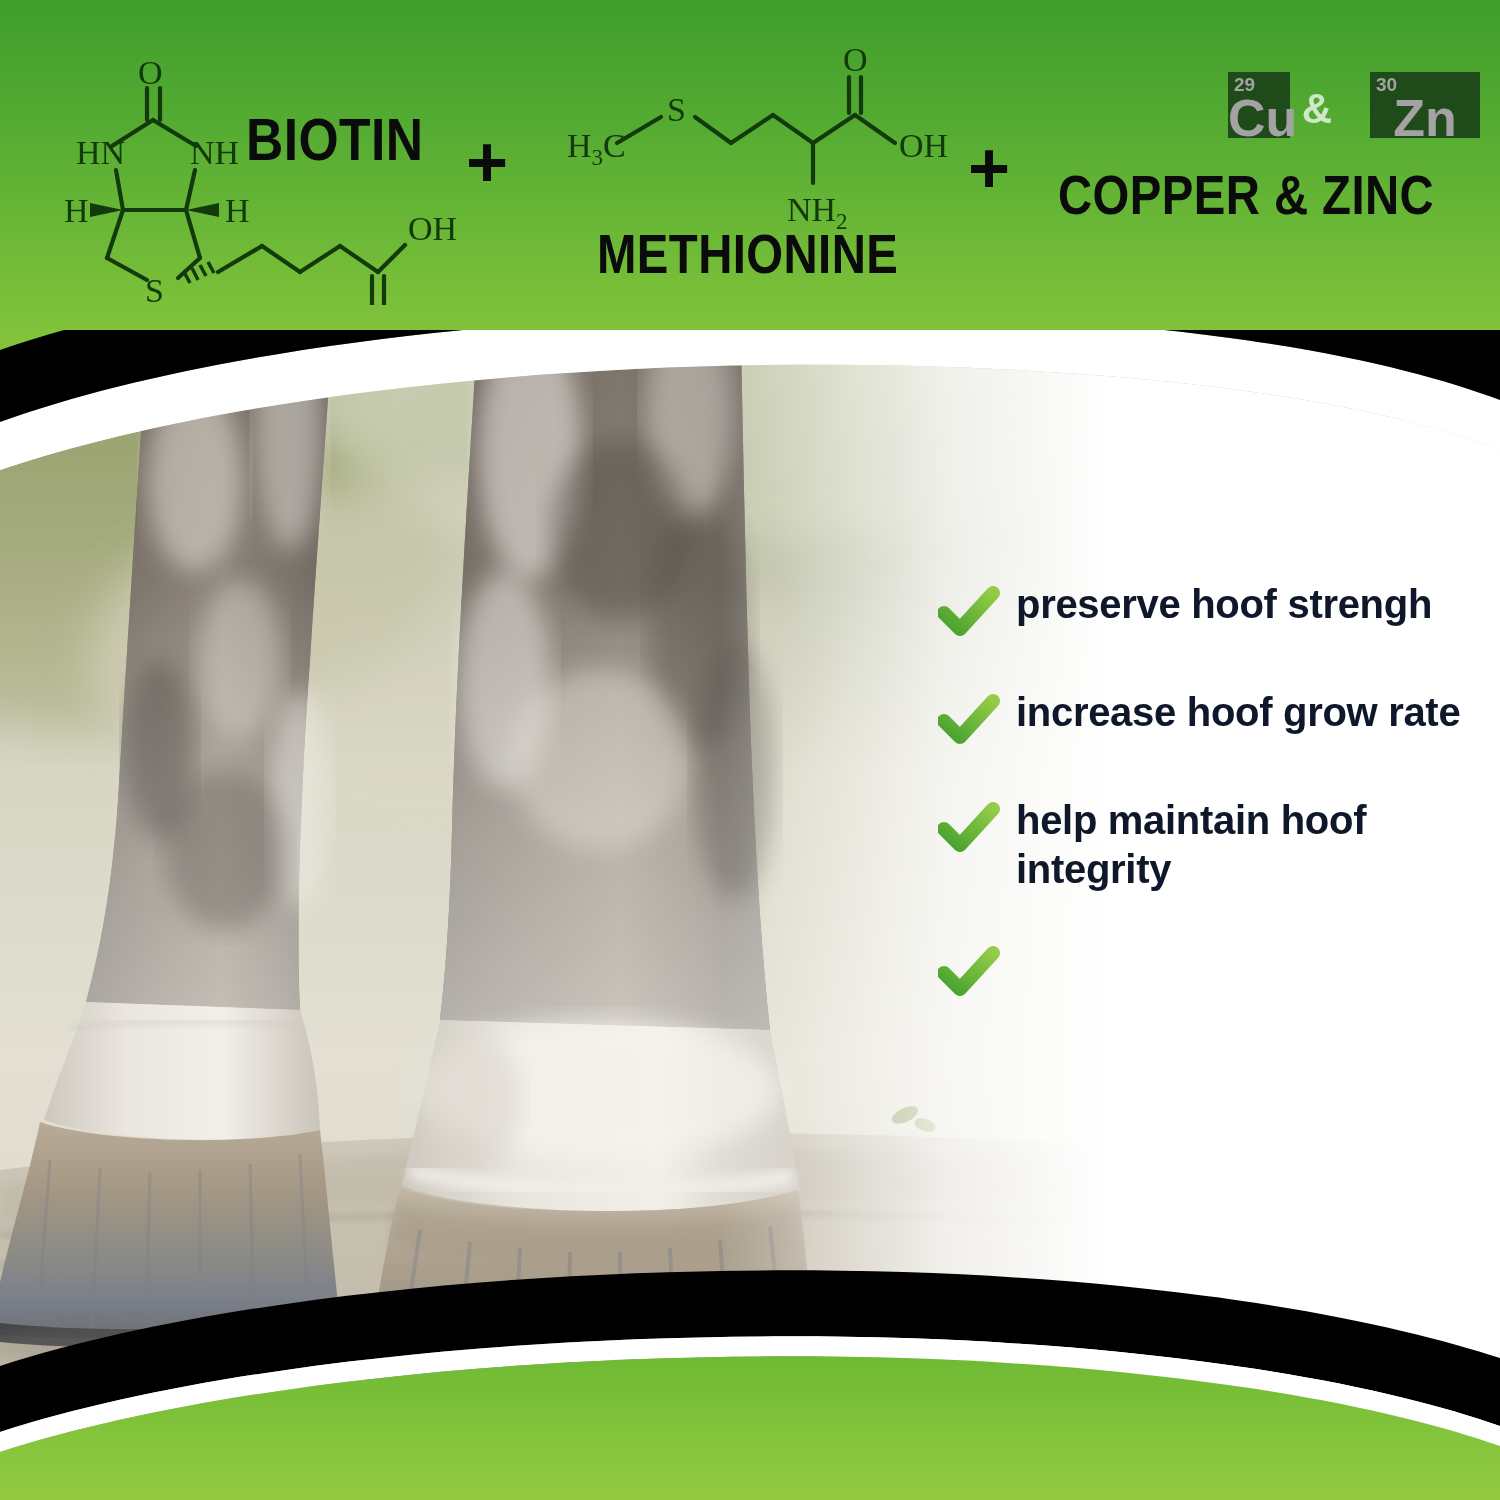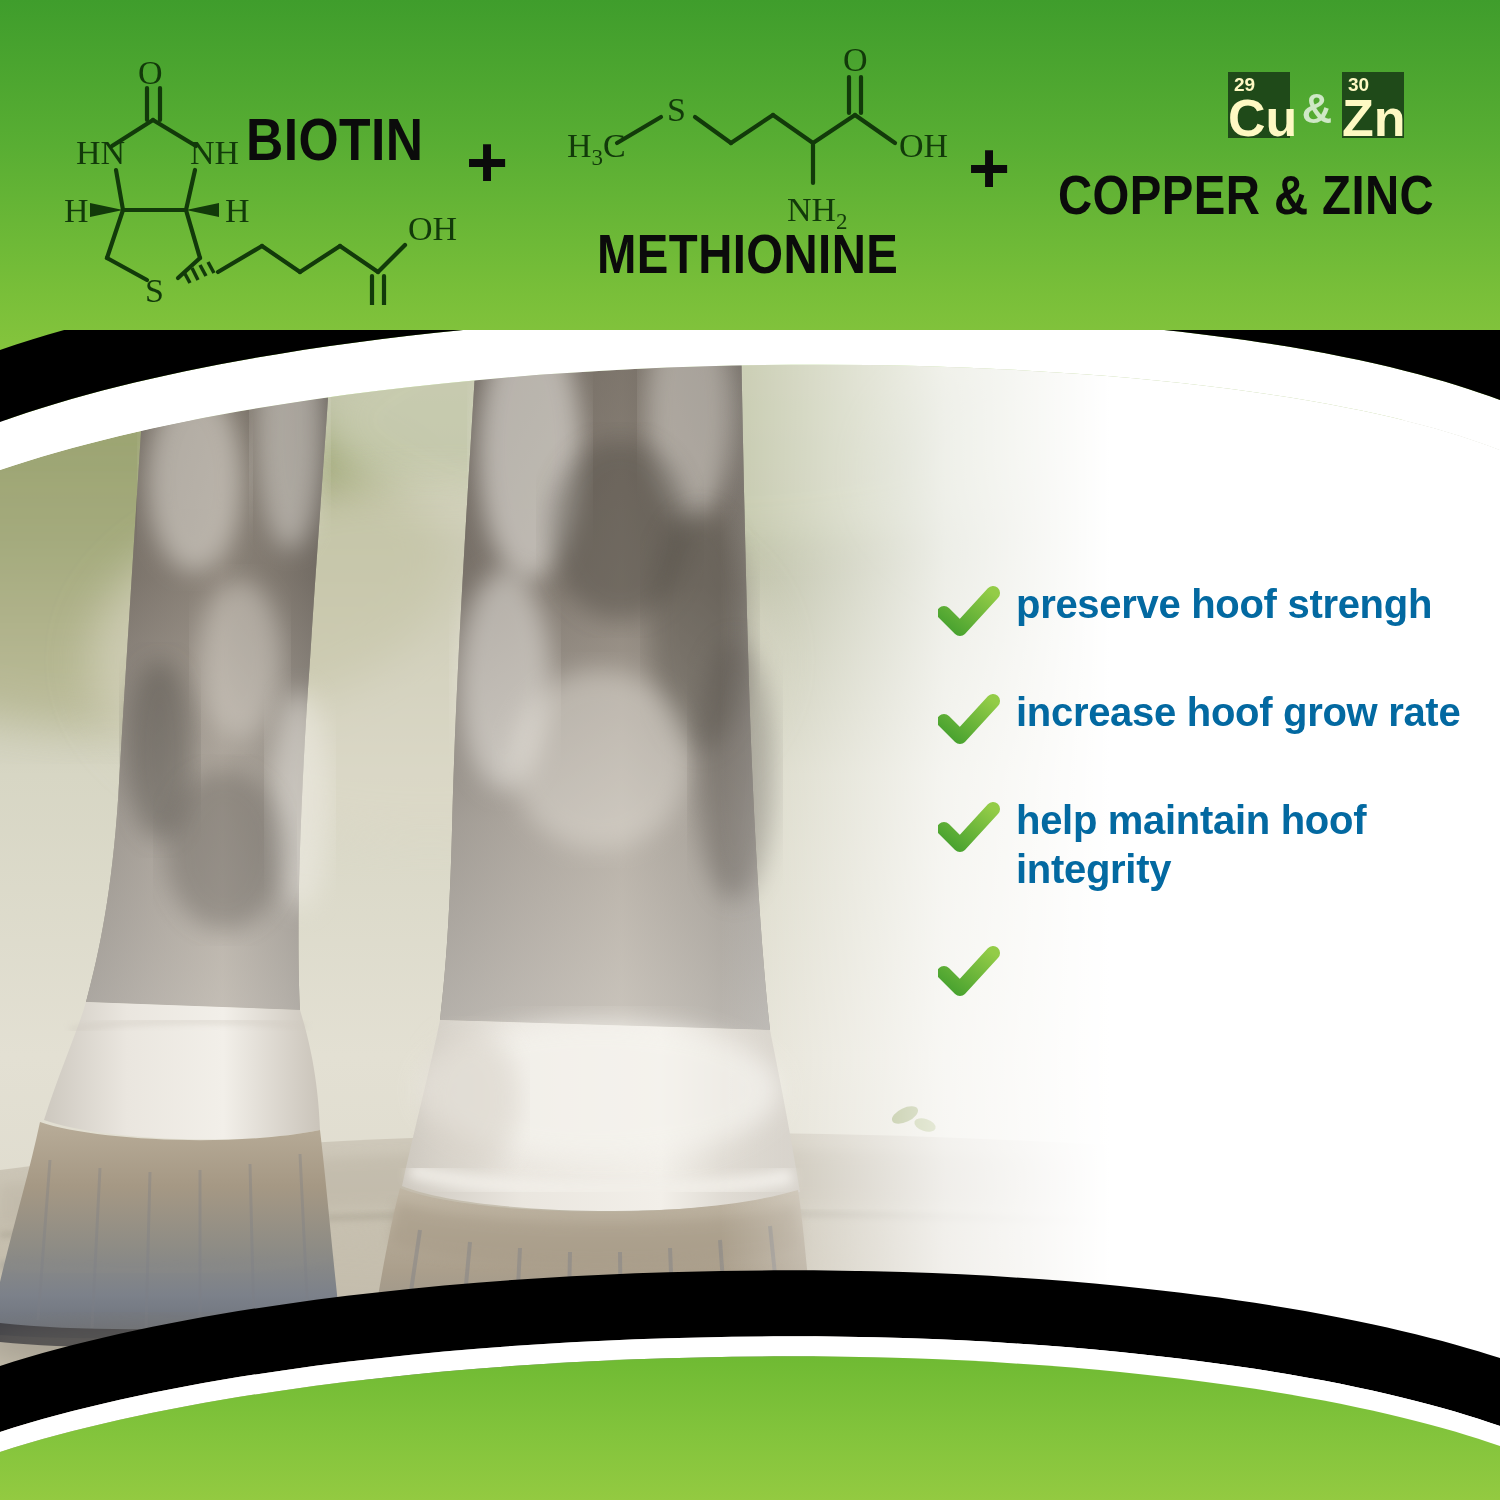--- a/index.html
+++ b/index.html
@@ -64,24 +64,24 @@
   }
   #plus-1 { left: 466px; top: 126px; }
   #plus-2 { left: 968px; top: 132px; }
 
   
   .elem-tile {
     position: absolute;
     width: 62px;
     height: 66px;
     background: #1f4a19;
-    color: #fef9c3;
+    color: #a3a3a3;
   }
   #tile-cu { left: 1228px; top: 72px; }
-  #tile-zn { left: 1342px; top: 72px; }
+  #tile-zn { left: 1370px; top: 72px; padding-left: 48px; }
   .elem-num {
     position: absolute;
     left: 6px; top: 3px;
     font-size: 19px;
     font-weight: bold;
     font-family: "Liberation Sans", sans-serif;
     line-height: 1;
   }
   .elem-sym {
     position: absolute;
@@ -126,21 +126,21 @@
     margin-bottom: 46px;
   }
   .check-wrap {
     flex: 0 0 78px;
     padding-top: 6px;
   }
   .benefit-text {
     font-family: "Liberation Sans", sans-serif;
     font-size: 40px;
     font-weight: bold;
-    color: #0369a1;
+    color: #0f172a;
     line-height: 1.22;
     letter-spacing: -0.3px;
   }
 
   
   .bottom-band {
     position: absolute;
     left: 0; top: 1240px;
     width: 1500px;
     height: 260px;

